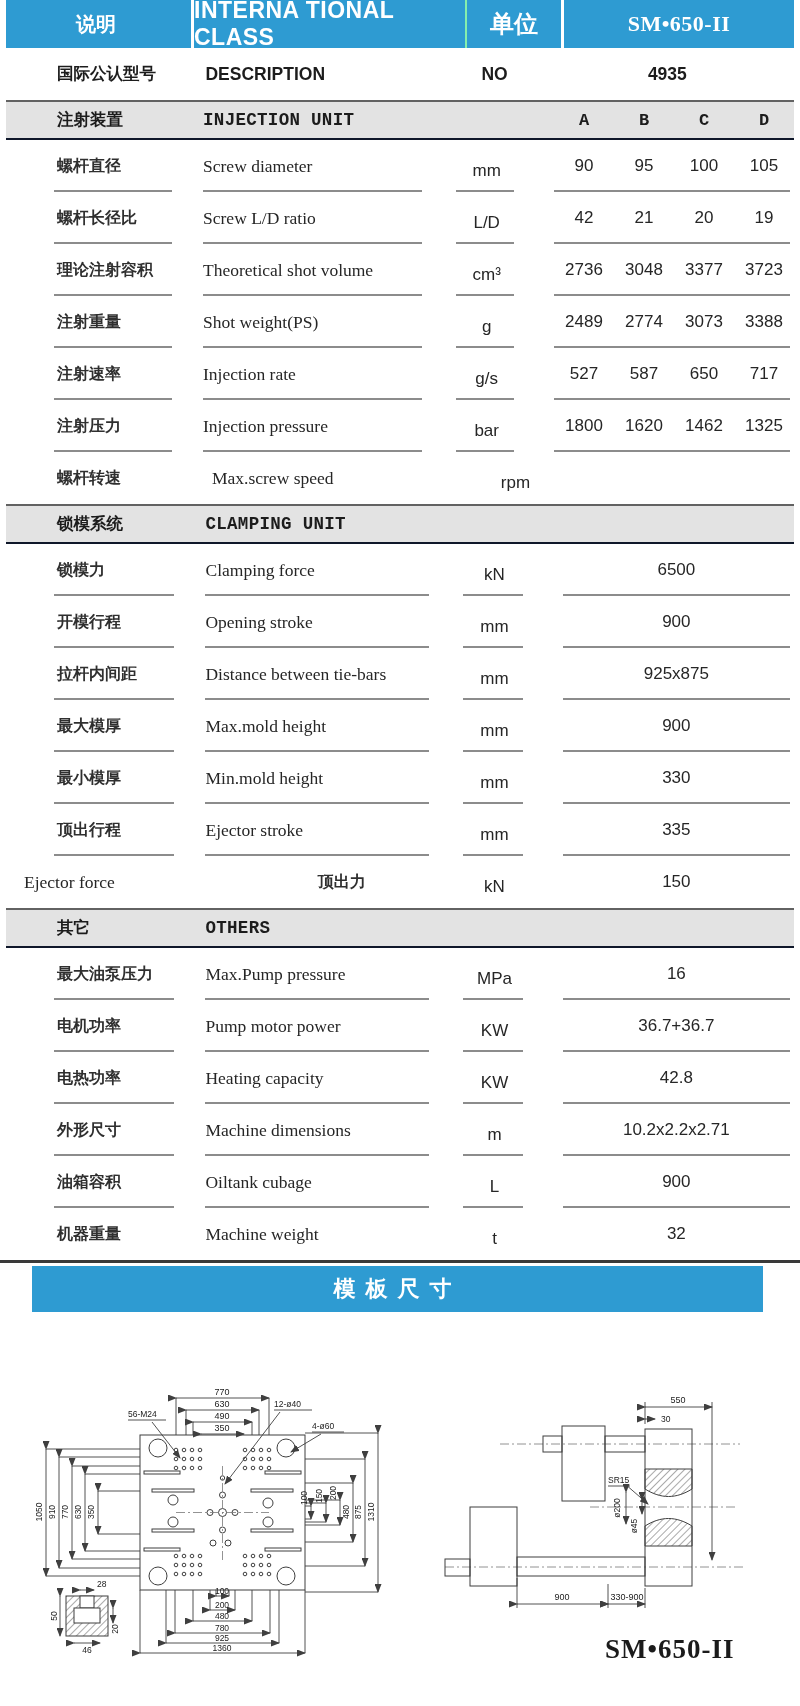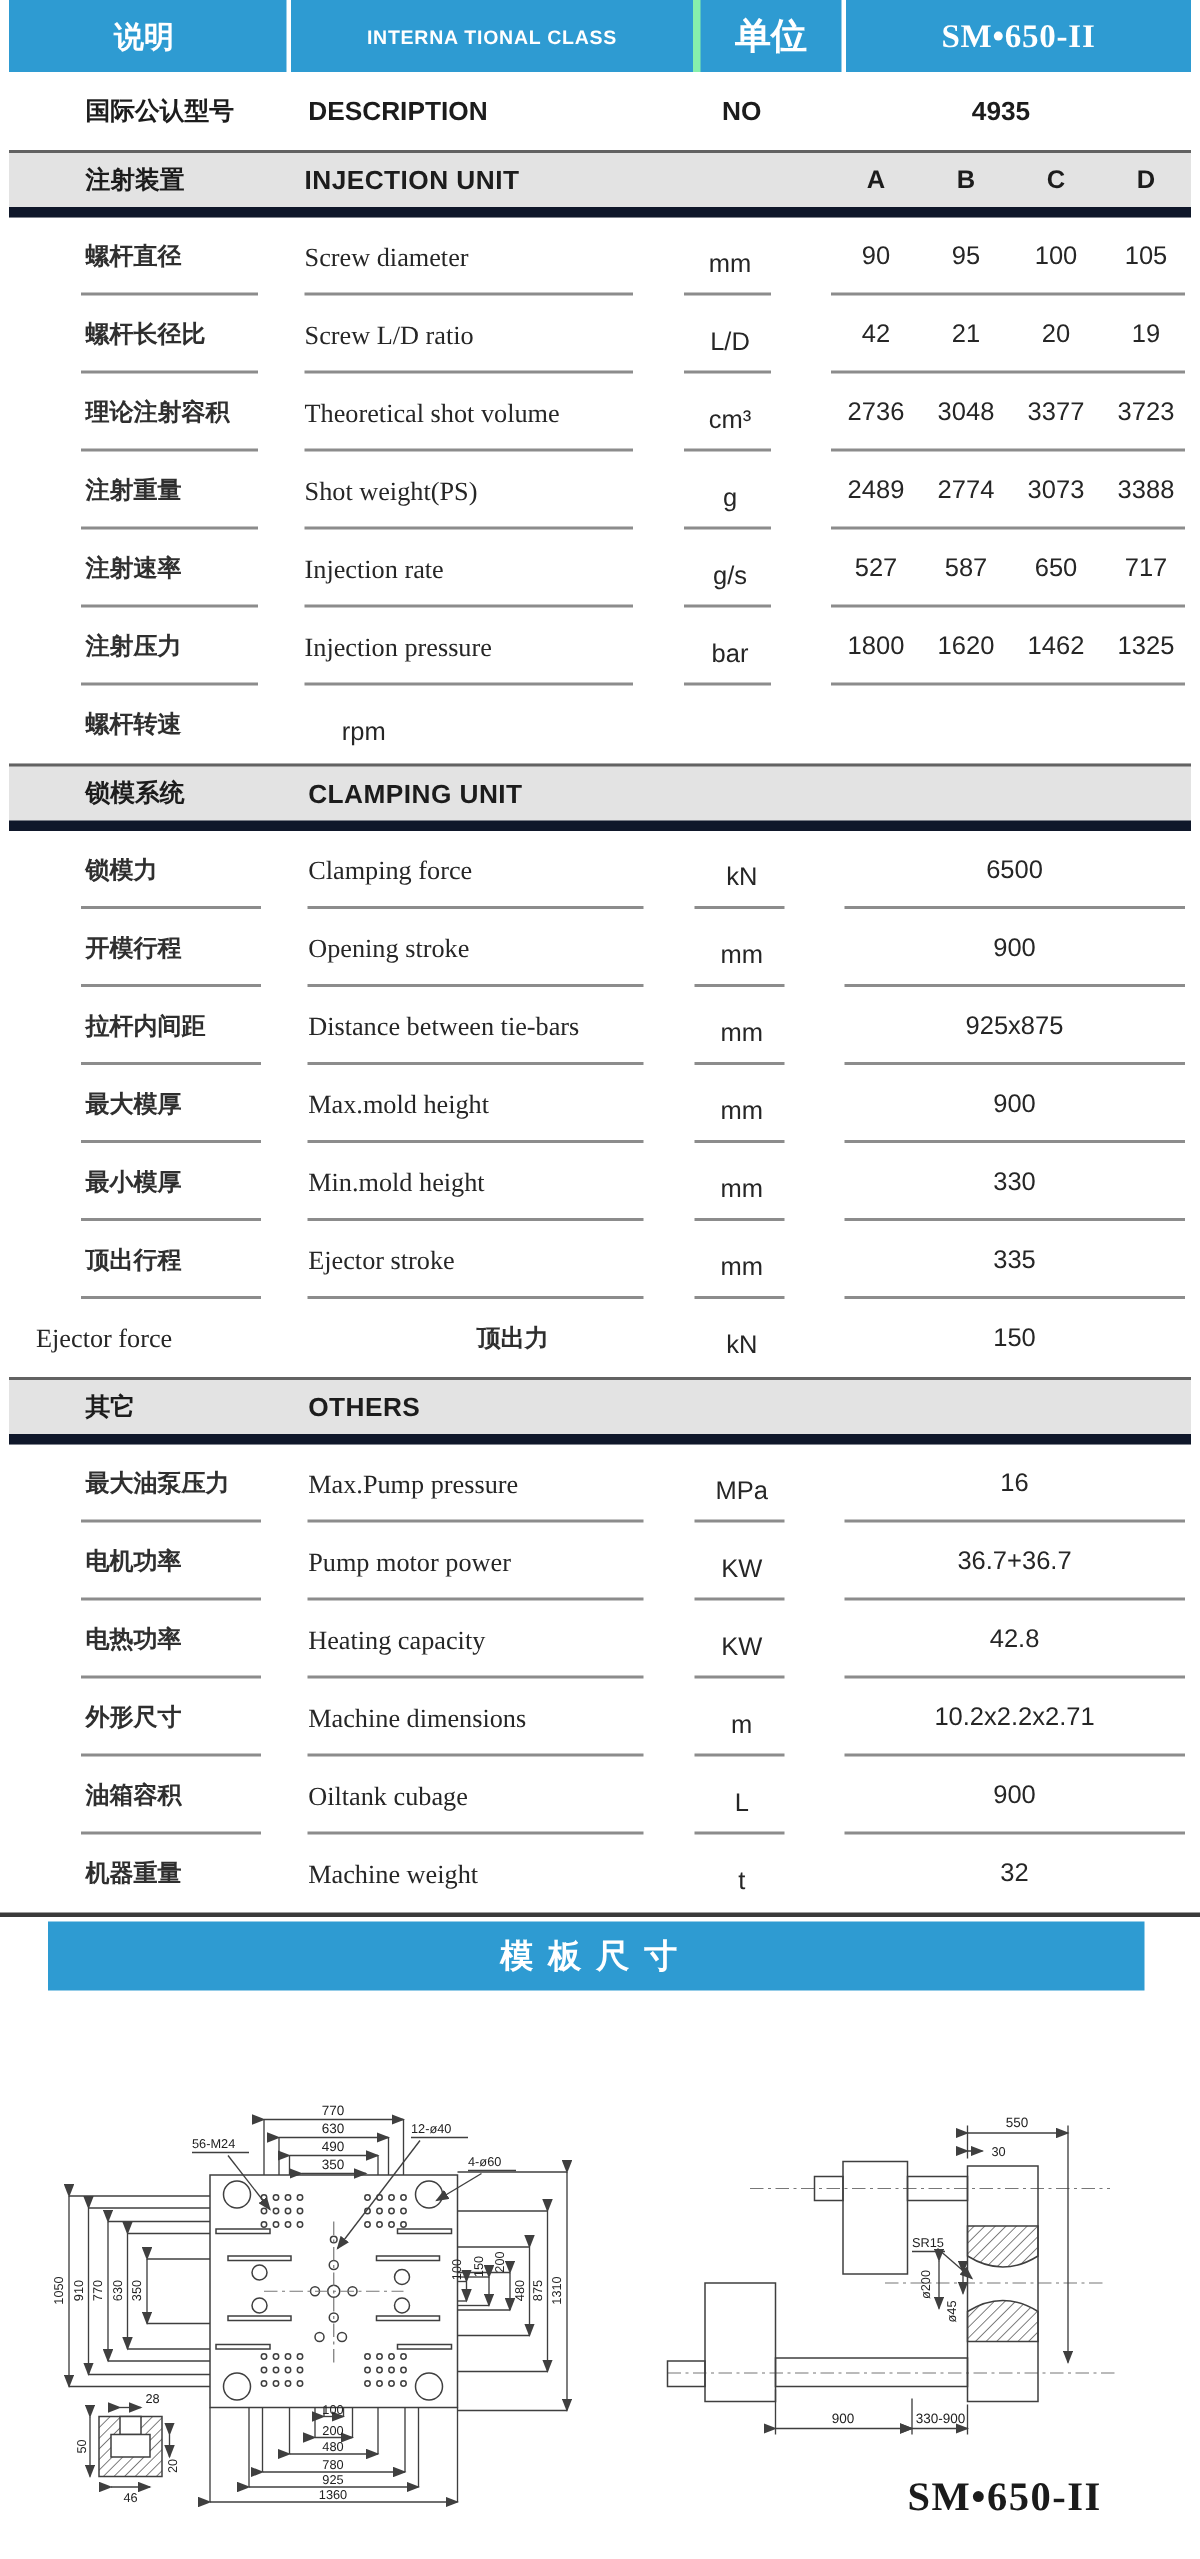--- a/index.html
+++ b/index.html
@@ -10,36 +10,36 @@
   .tbl { margin-left:6px; width:788px; }
   .c-cn   { width:152px; box-sizing:border-box;margin-left:36px; }
   .c-en   { width:273px; box-sizing:border-box; }
   .c-unit { width:97px;  box-sizing:border-box; }
   .c-val  { width:266px; box-sizing:border-box; }
 
   
   .thead { display:flex; height:48px; background:#2E9BD2; }
   .thead > div { display:flex; align-items:center; color:#fff; font-weight:bold; }
   .thead .c-cn   { padding-left:34px; font-size:20px; border-right:3px solid #fff; }
-  .thead .c-en   { justify-content:center; font-size:13px; letter-spacing:.5px; border-right:5px solid #86efac; }
+  .thead .c-en   { justify-content:center; font-size:23px; letter-spacing:.5px; border-right:2px solid #86efac; }
   .thead .c-unit { justify-content:center; font-size:24px; border-right:3px solid #fff; }
   .thead .c-val  { justify-content:center; flex:1; font-family:"Liberation Serif","DejaVu Serif",serif;
                    font-size:22px; letter-spacing:.5px; }
 
   
   .descrow { display:flex; height:52px; align-items:center; font-weight:bold; font-size:17.5px; color:#1c1c1c; }
   .descrow .c-cn   { padding-left:15px; font-size:16.5px; }
   .descrow .c-en   { padding-left:18px; }
   .descrow .c-unit { text-align:center; }
   .descrow .c-val  { text-align:center; }
 
   
   .secbar { display:flex; align-items:center; height:36px; background:#E3E3E3;
-            border-top:2px solid #626262; border-bottom:7px solid #0f172a;
-            font-weight:bold; color:#1c1c1c; }
+            border-top:2px solid #626262; border-bottom:2px solid #0f172a;
+            font-weight:bold; color:#1c1c1c;font-family:Liberation Mono, monospace; }
   .secbar .c-cn { padding-left:15px; font-size:16.5px; }
   .secbar .c-en { padding-left:18px; font-size:17.5px; letter-spacing:.3px; }
   .secbar .cols4 { display:flex; padding-left:22px; }
   .secbar .cols4 span { width:60px; text-align:center; font-size:17px; }
 
   
   .row { display:flex; height:52px; }
   .row .c { position:relative; display:flex; align-items:center; }
   .row .c-cn   { padding-left:15px; font-size:16px; font-weight:bold; color:#2f2f2f; }
   .row .c-en   { padding-left:18px; font-size:17.5px; color:#262626;font-family:Liberation Serif, serif; }
@@ -182,20 +182,21 @@
         <span>1800</span>
         <span>1620</span>
         <span>1462</span>
         <span>1325</span>
       </div>
         </div>
     </div>
 
     <div class="row noline">
       <div class="c c-cn">螺杆转速</div>
+      <div class="c c-en">Max.screw speed</div>
       <div class="c c-unit">rpm</div>
     </div>
 
     <div class="secbar">
       <div class="c-cn">锁模系统</div>
       <div class="c-en">CLAMPING UNIT</div>
       <div class="c-unit"></div>
       <div class="c-val"></div>
     </div>
 

